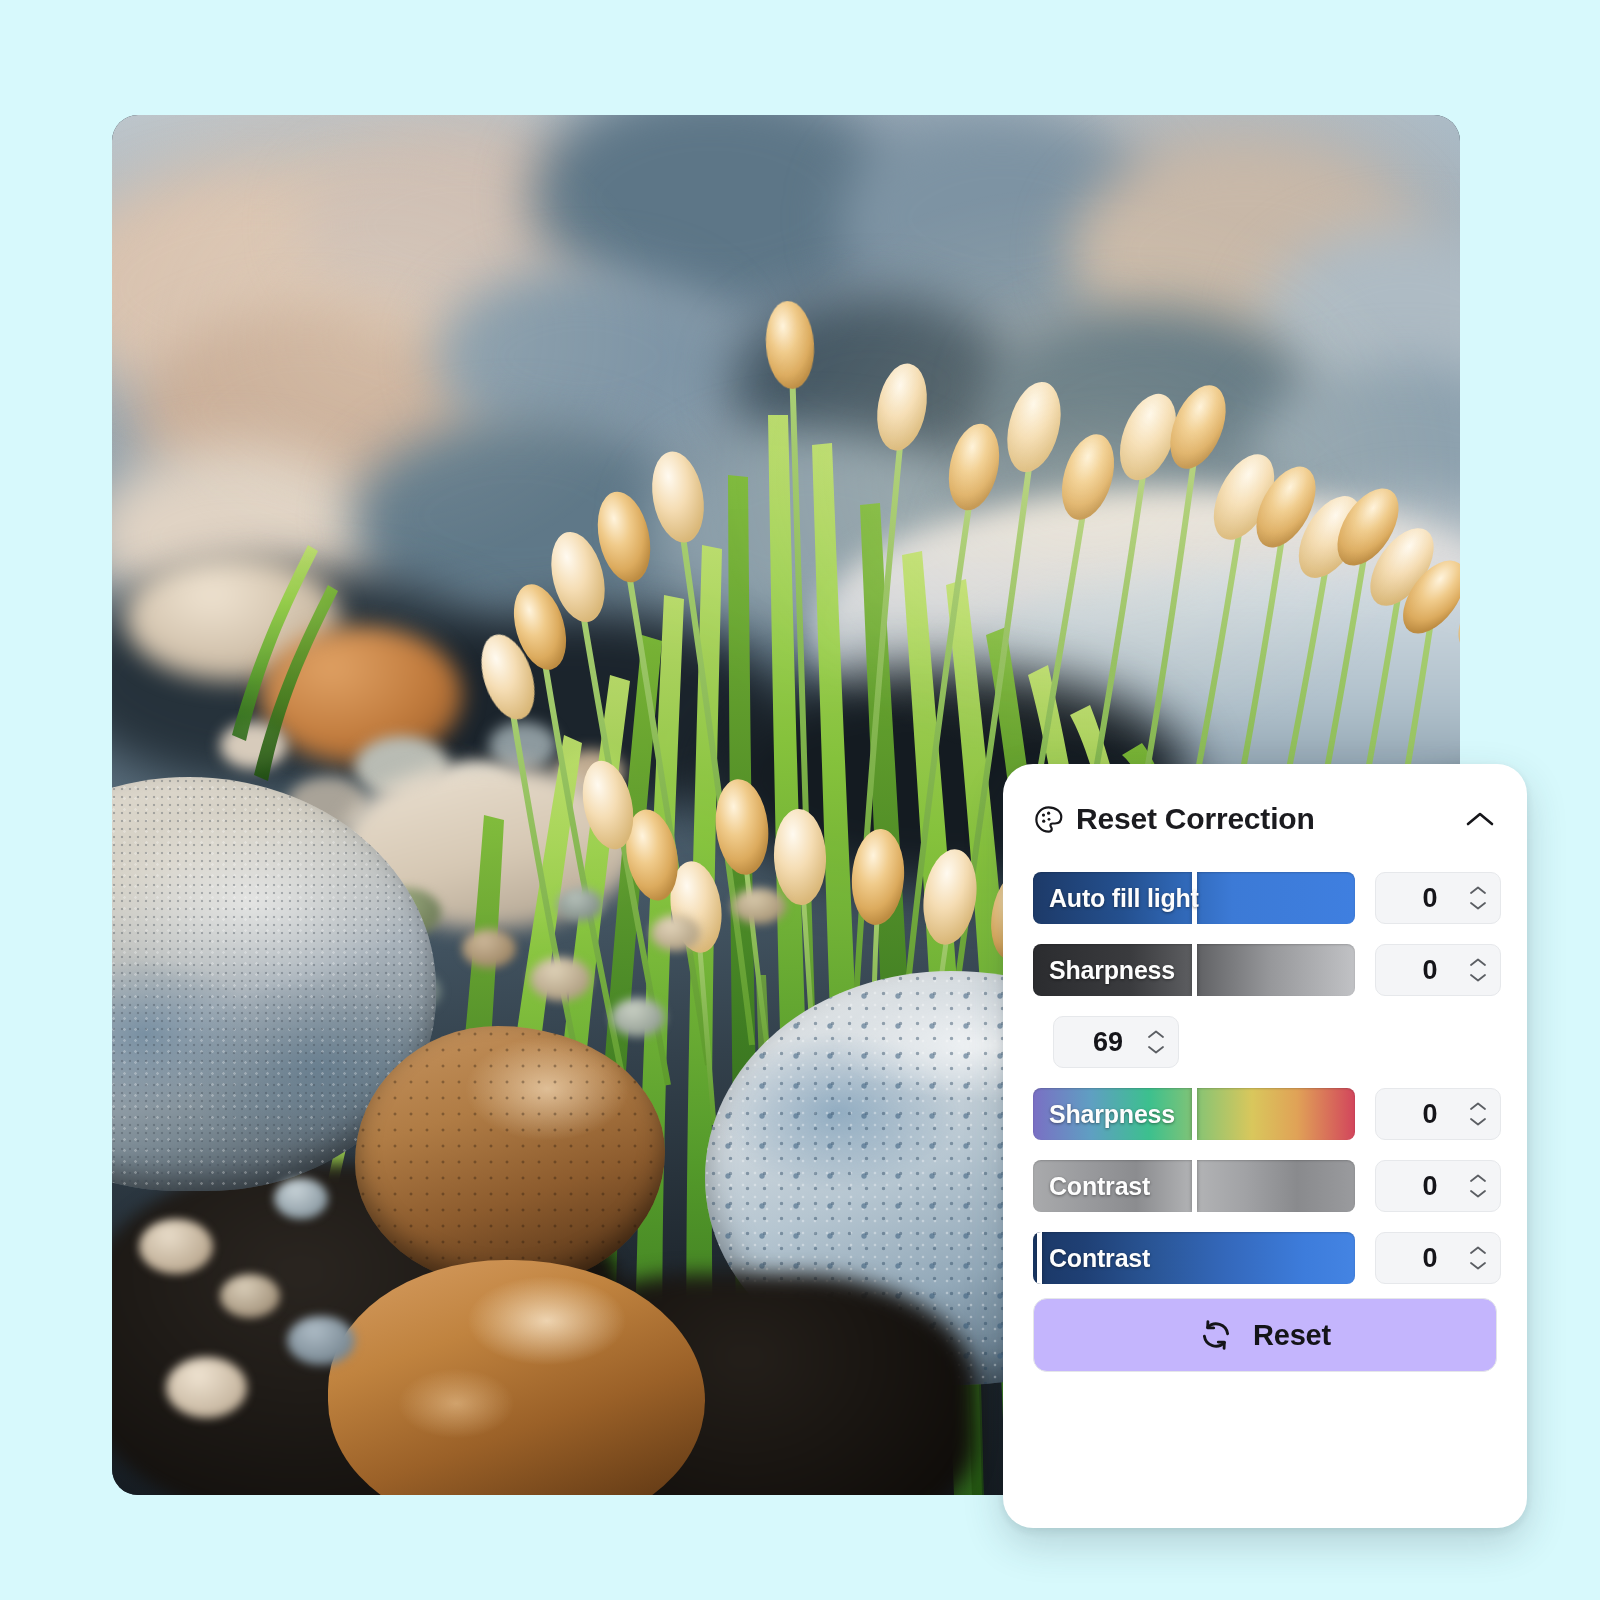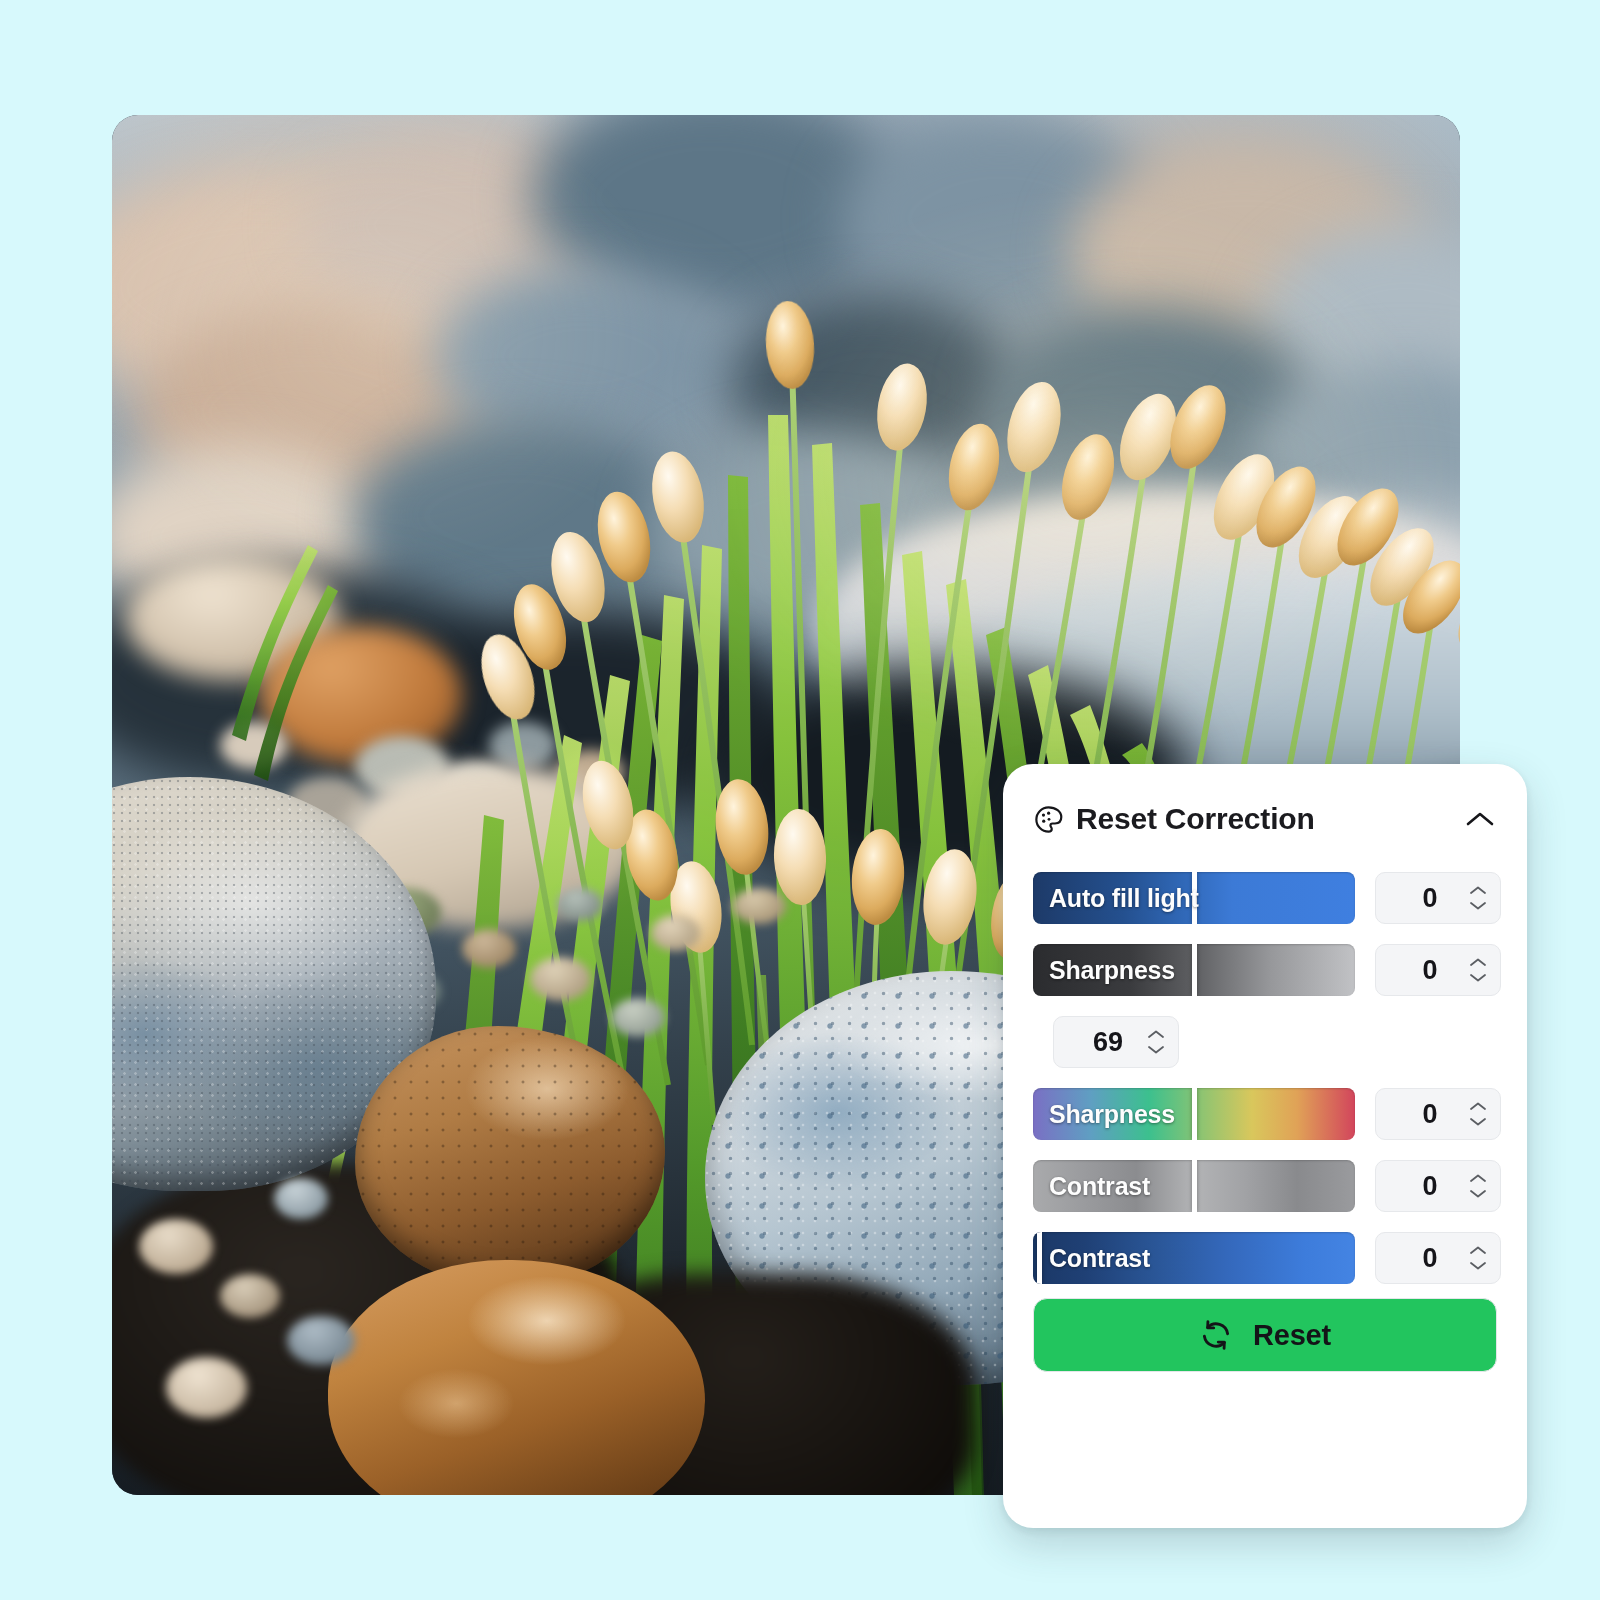--- a/index.html
+++ b/index.html
@@ -357,21 +357,21 @@
     gap: 4px;
     flex: 0 0 auto;
     cursor: pointer;
   }
 
   
   #reset-button {
     margin-top: 10px;
     width: 100%;
     height: 74px;
-    background: #22c55e;
+    background: #c4b5fd;
     border: 1px solid #e4e6e9;
     border-radius: 14px;
     display: flex;
     align-items: center;
     justify-content: center;
     gap: 20px;
     cursor: pointer;
   }
   .reset-label {
     font-size: 29px;

